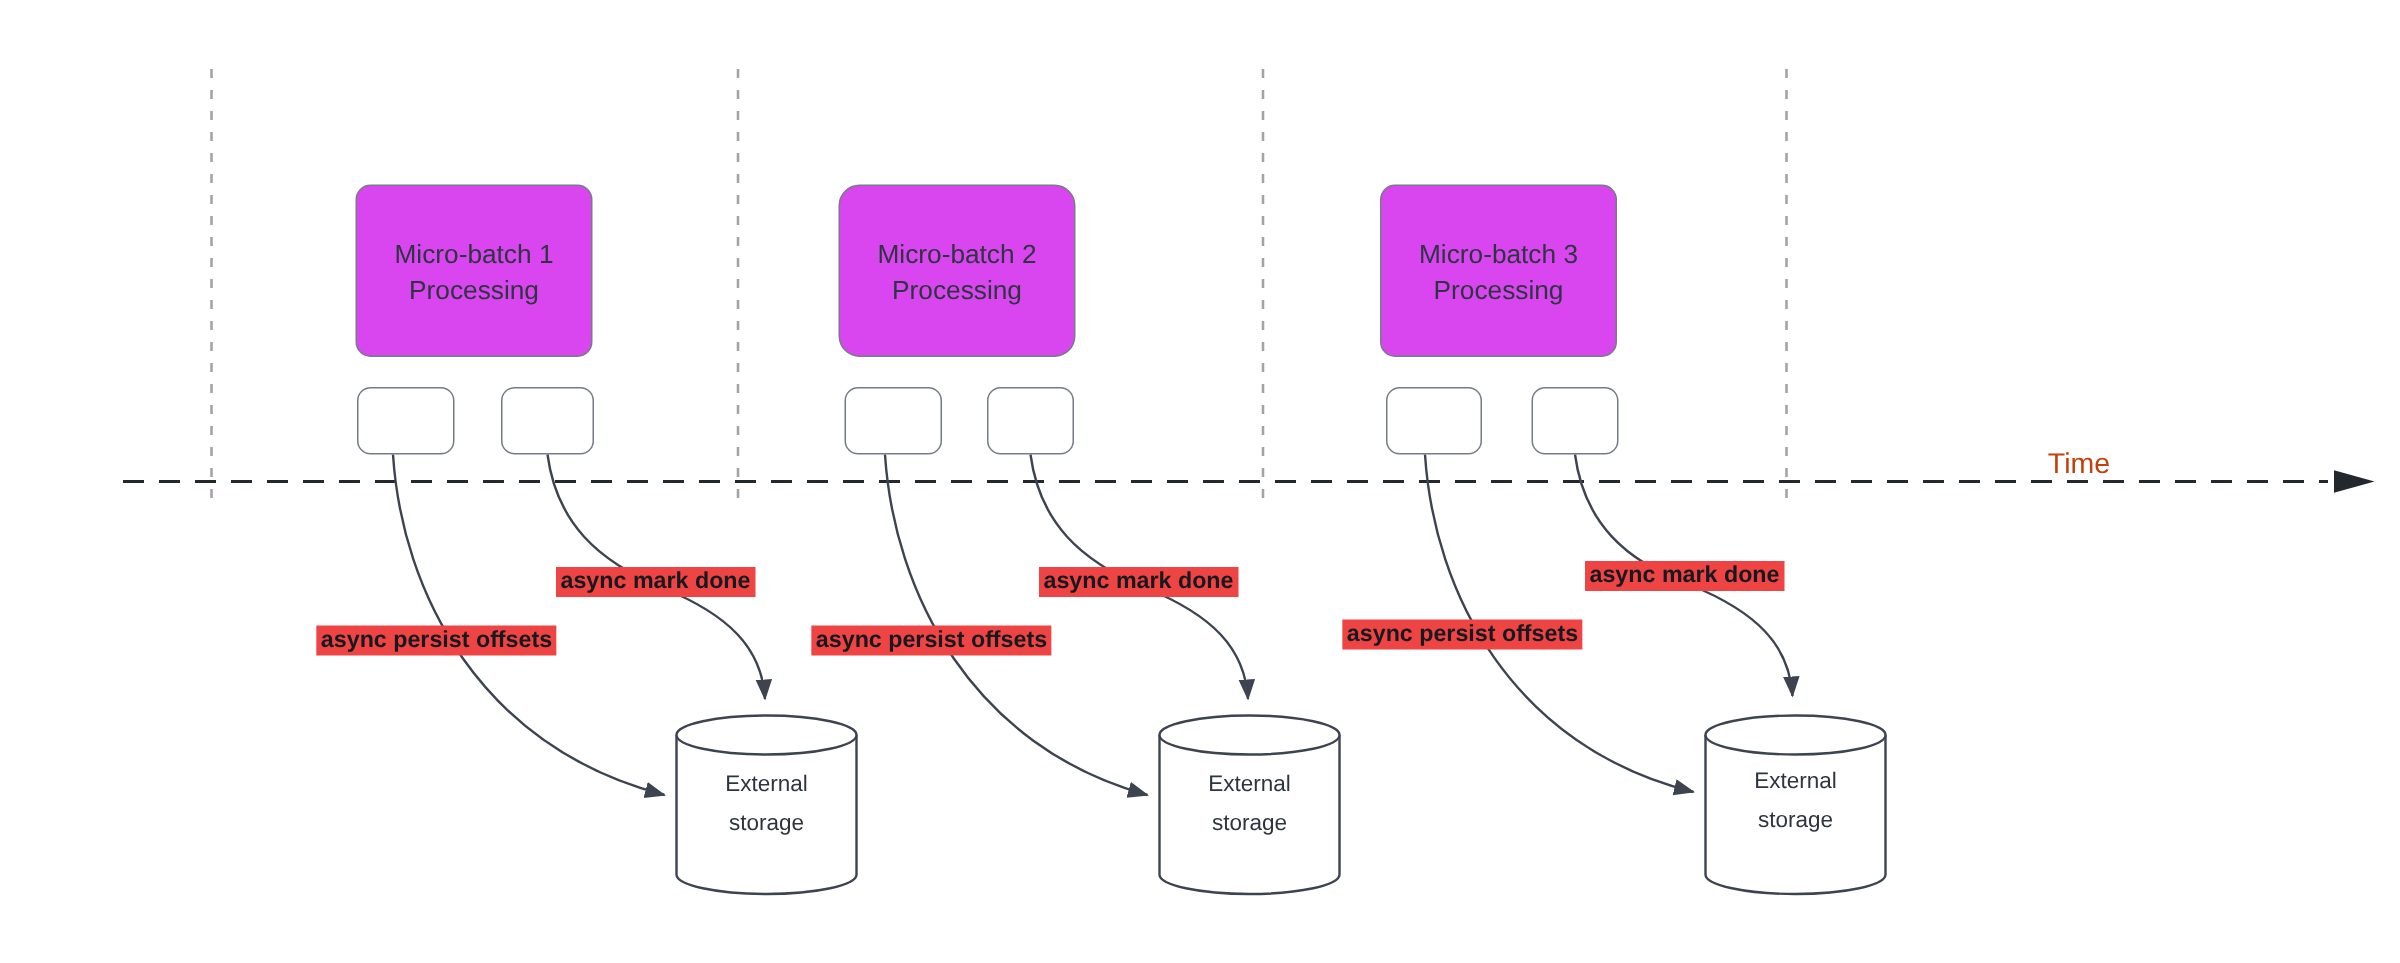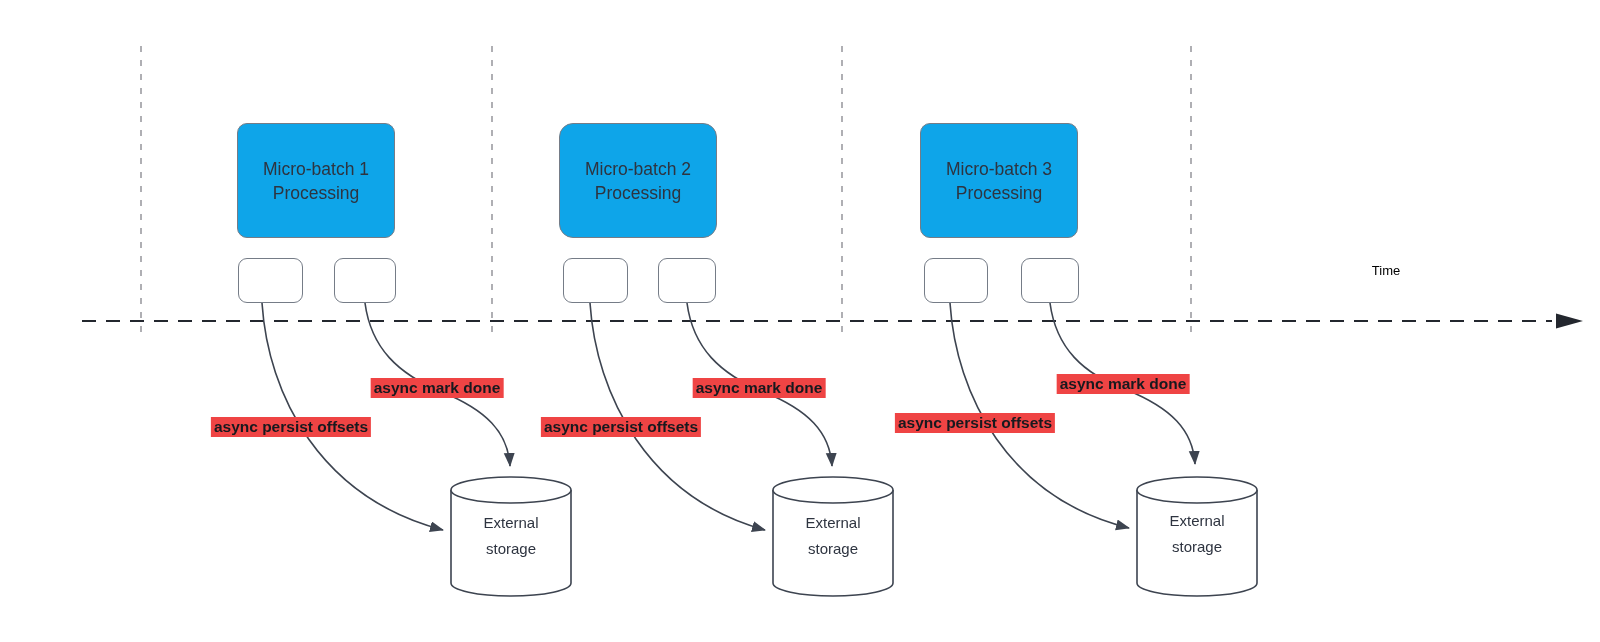--- a/index.html
+++ b/index.html
@@ -12,21 +12,21 @@
     overflow: hidden;
   }
   .canvas svg { position: absolute; left: 0; top: 0; }
 
   .mb-box {
     position: absolute;
     width: 158px;
     height: 115px;
     border: 1.5px solid #757c87;
     border-radius: 10px;
-    background: #0ea5e9;
+    background: #d946ef;
     display: flex;
     flex-direction: column;
     align-items: center;
     justify-content: center;
     text-align: center;
     font-size: 17.5px;
     line-height: 24px;
     color: #2e3440;
     box-sizing: border-box;
   }
@@ -52,23 +52,24 @@
     position: absolute;
     transform: translate(-50%, -50%);
     text-align: center;
     font-size: 15px;
     line-height: 26px;
     color: #2e3440;
   }
   .time-lbl {
     position: absolute;
     transform: translate(-50%, -50%);
-    font-size: 13px;
-    color: #000000;
+    font-size: 19px;
+    color: #c2410c;
     white-space: nowrap;
+    margin-top: 40px;
   }
 </style>
 </head>
 <body>
 
 <div class="canvas">
 
   <svg width="1600" height="642" viewBox="0 0 1600 642">
     <defs>
       <marker id="arrow" markerUnits="userSpaceOnUse" markerWidth="15" markerHeight="12" refX="13" refY="5.5" orient="auto">

